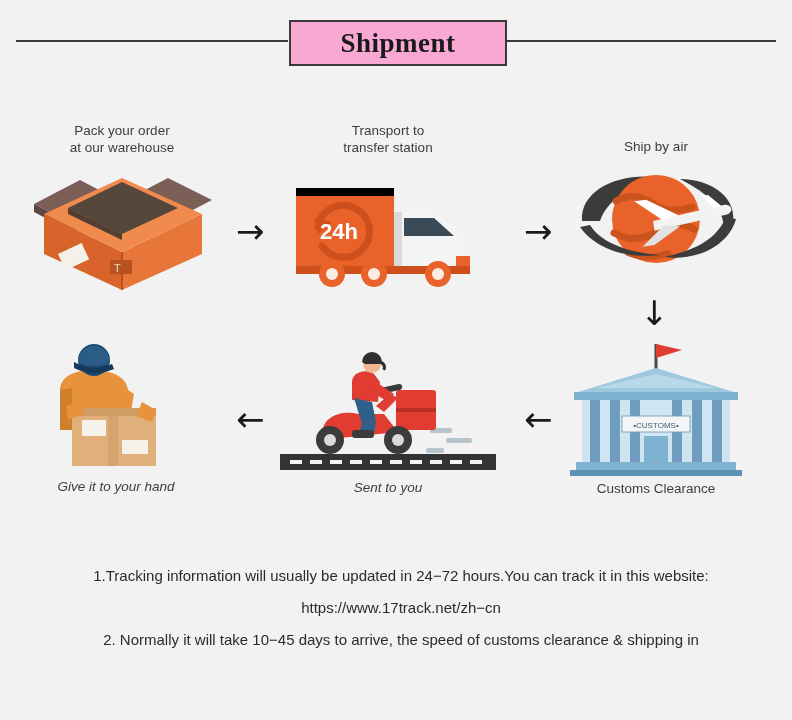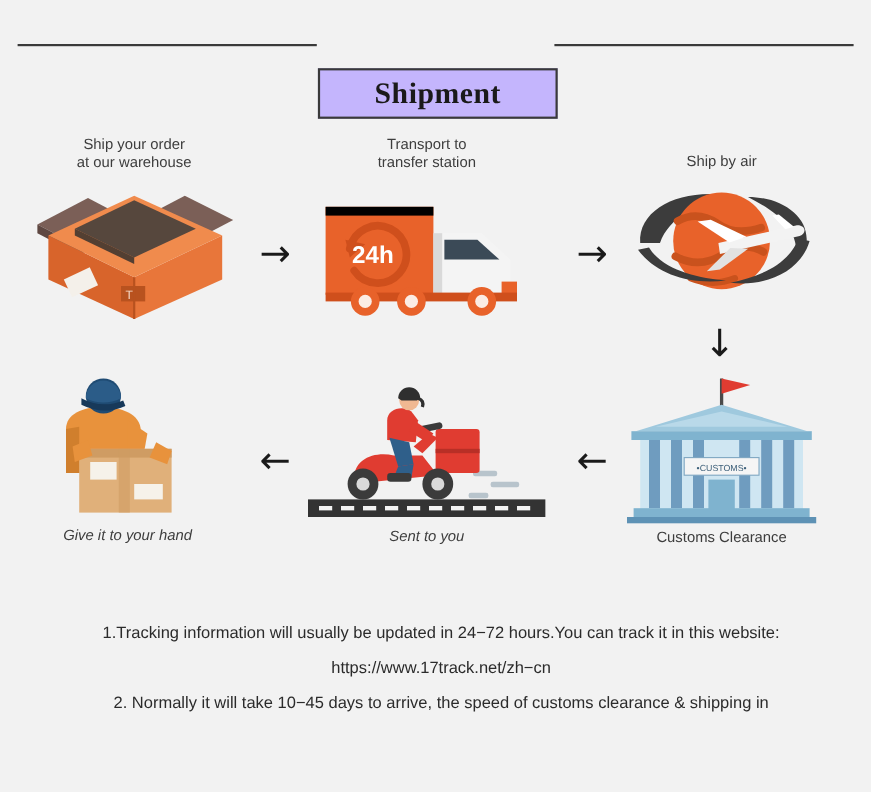--- a/index.html
+++ b/index.html
@@ -15,22 +15,22 @@
   .header{
     position:absolute;top:20px;left:0;width:792px;height:42px;
   }
   .header .rule{
     position:absolute;top:20px;height:2px;background:#3a3a3a;
   }
   .header .rule.left{left:16px;width:272px;}
   .header .rule.right{left:504px;width:272px;}
   .title-box{
     position:absolute;left:289px;top:0;width:214px;height:42px;
-    border:2px solid #3a3a3a;background:#c4b5fd;
-    display:flex;align-items:center;justify-content:center;margin-top:42px;
+    border:2px solid #3a3a3a;background:#f9a8d4;
+    display:flex;align-items:center;justify-content:center;
   }
   .title-box span{
     font-size:27px;font-weight:bold;letter-spacing:.5px;color:#1a1a1a;
     font-family:"Liberation Serif", serif;
   }
   
   .stage{position:absolute;}
   .caption{
     text-align:center;font-size:13.5px;line-height:17px;color:#3d3d3d;
     white-space:pre-line;
@@ -51,21 +51,21 @@
 
 <div class="header">
   <div class="rule left"></div>
   <div class="rule right"></div>
   <div class="title-box">
     <span>Shipment</span>
   </div>
 </div>
 
 <div class="stage" style="left:22px;top:122px;width:200px;">
-  <div class="caption">Ship your order
+  <div class="caption">Pack your order
 at our warehouse</div>
   <svg width="200" height="130" viewBox="0 0 200 130" style="display:block;margin-top:6px;">
 
     <polygon points="12,42 58,18 100,40 54,64" fill="#7b5f57"></polygon>
     <polygon points="100,40 146,16 190,38 144,62" fill="#7b5f57"></polygon>
     <polygon points="12,42 54,64 54,72 12,50" fill="#5e4741"></polygon>
 
     <polygon points="22,52 100,90 100,128 22,92" fill="#d8642b"></polygon>
     <polygon points="100,90 180,52 180,92 100,128" fill="#e8763a"></polygon>
     <polygon points="22,52 100,16 180,52 100,90" fill="#f08b4d"></polygon>

